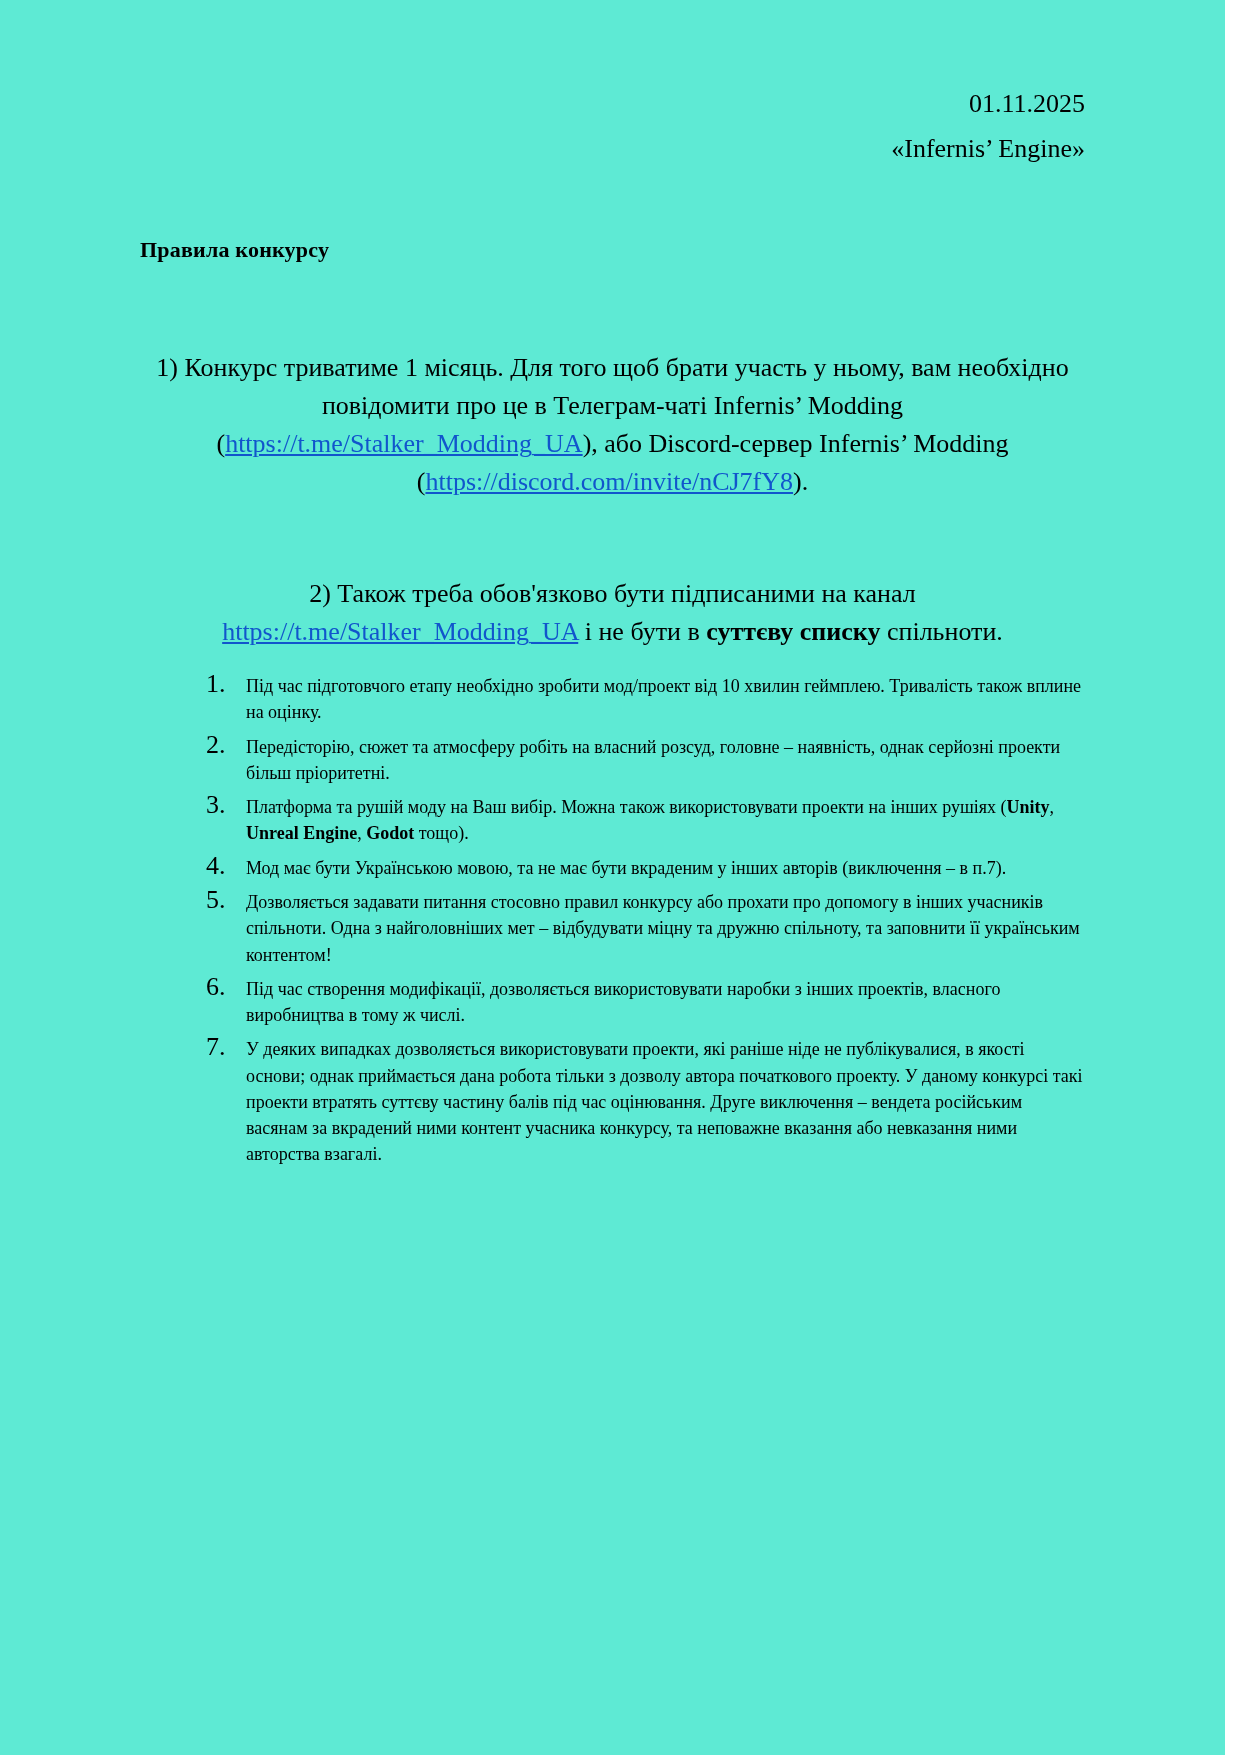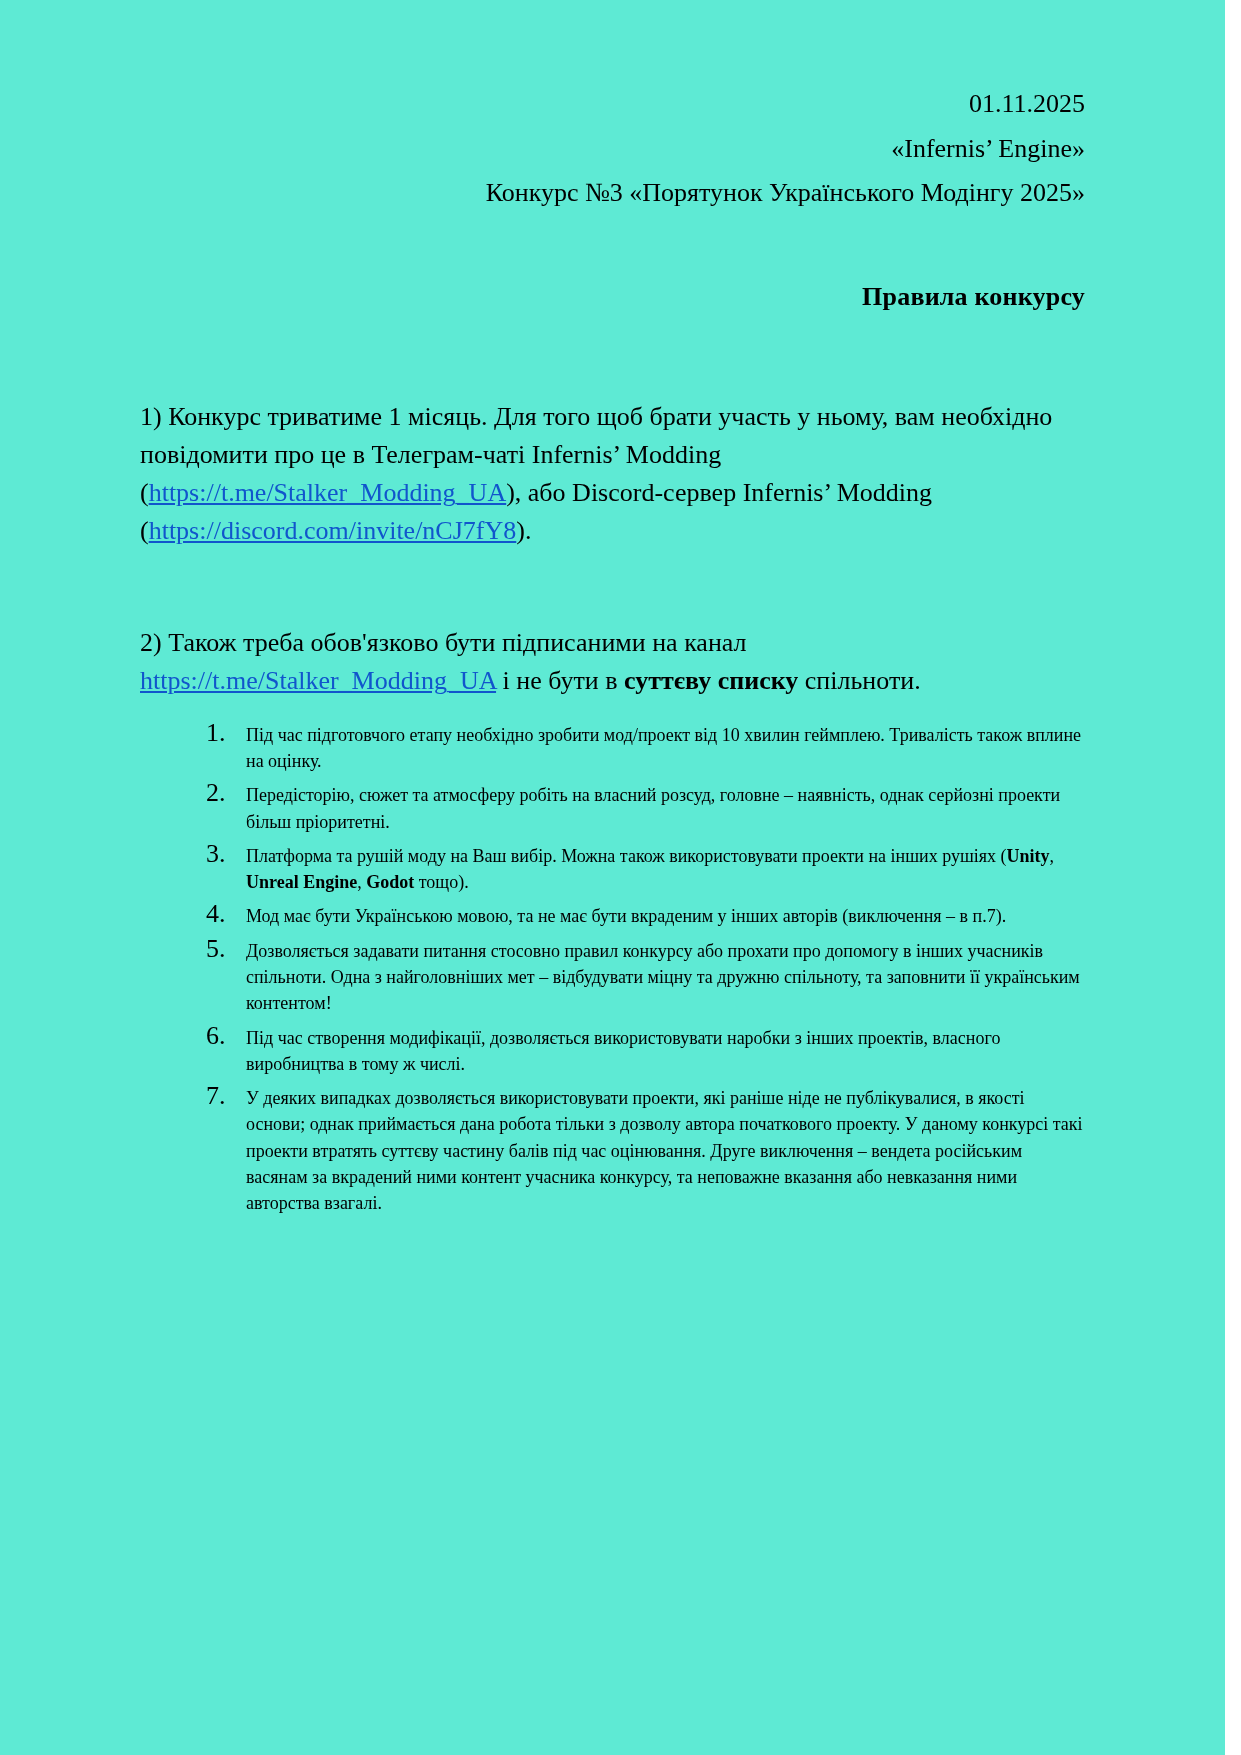--- a/index.html
+++ b/index.html
@@ -24,31 +24,31 @@
     text-align: right;
     font-size: 26px;
     line-height: 1.72;
     margin-top: 10px;
   }
   .header-line {
     display: block;
     white-space: nowrap;
   }
   .doc-title {
-    text-align: right;
+    text-align: left;
     font-weight: bold;
-    font-size: 26px;
+    font-size: 22px;
     margin-top: 66px;
     margin-bottom: 0;
     letter-spacing: 0.2px;
   }
   .para {
     font-size: 26px;
     line-height: 1.46;
-    text-align: left;
+    text-align: center;
     margin: 0;
   }
   .para-1 { margin-top: 86px; }
   .para-2 { margin-top: 74px; }
   .para-3 { margin-top: 78px; }
   a.link, .link {
     color: #1155cc;
     text-decoration: underline;
     cursor: pointer;
   }
@@ -69,21 +69,20 @@
   }
 </style>
 </head>
 <body>
 
 <div class="page">
 
   <div class="header-block">
     <span class="header-line">01.11.2025</span>
     <span class="header-line">«Infernis’ Engine»</span>
-    <span class="header-line">Конкурс №3 «Порятунок Українського Модінгу 2025»</span>
   </div>
 
   <div class="doc-title">Правила конкурсу</div>
 
   <p class="para para-1"><span>1) Конкурс триватиме 1 місяць. Для того щоб брати участь у ньому, вам необхідно повідомити про це в Телеграм-чаті Infernis’ Modding (</span><a class="link">https://t.me/Stalker_Modding_UA</a><span>), або Discord-сервер Infernis’ Modding (</span><a class="link">https://discord.com/invite/nCJ7fY8</a><span>).</span></p>
 
   <p class="para para-2"><span>2) Також треба обов'язково бути підписаними на канал </span><a class="link">https://t.me/Stalker_Modding_UA</a><span> і не бути в </span><span class="bold">суттєву списку</span><span> спільноти.</span></p>
 
 
   <ol class="rules">

